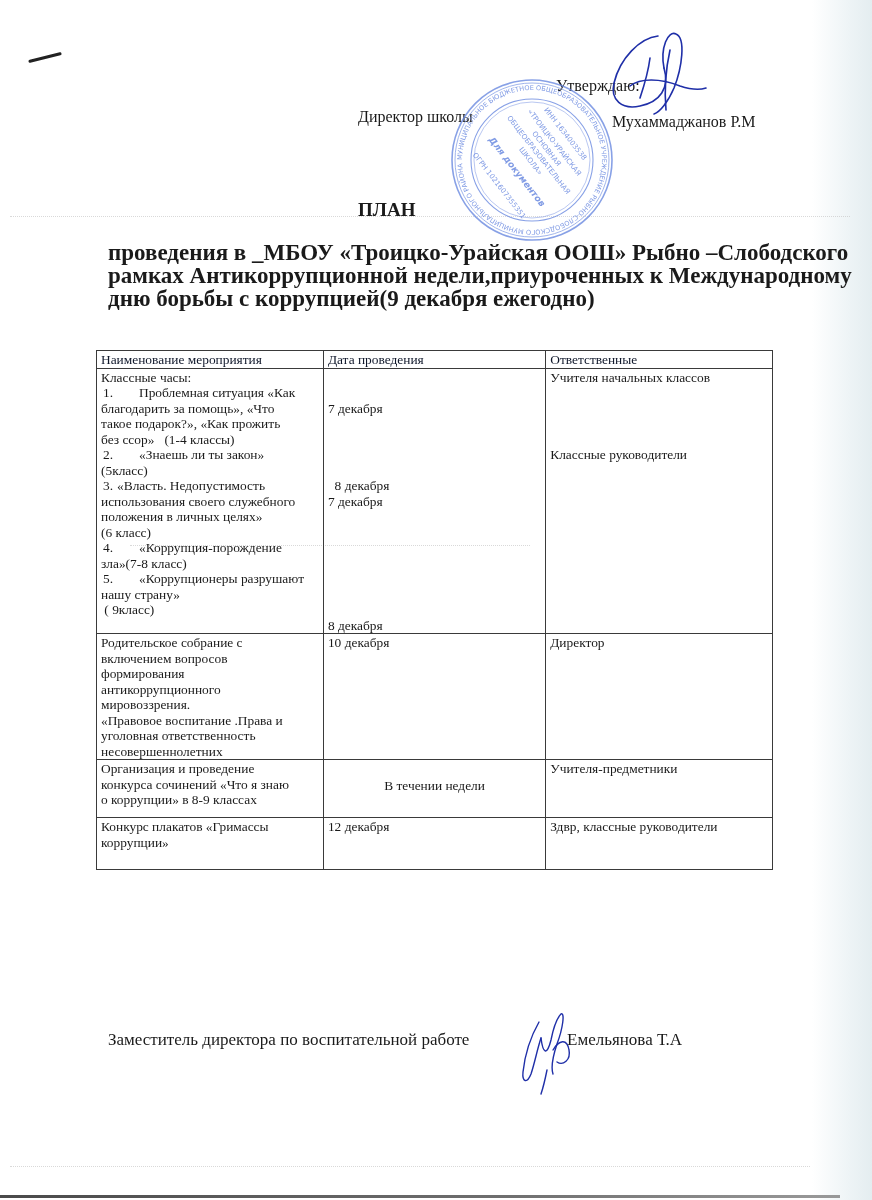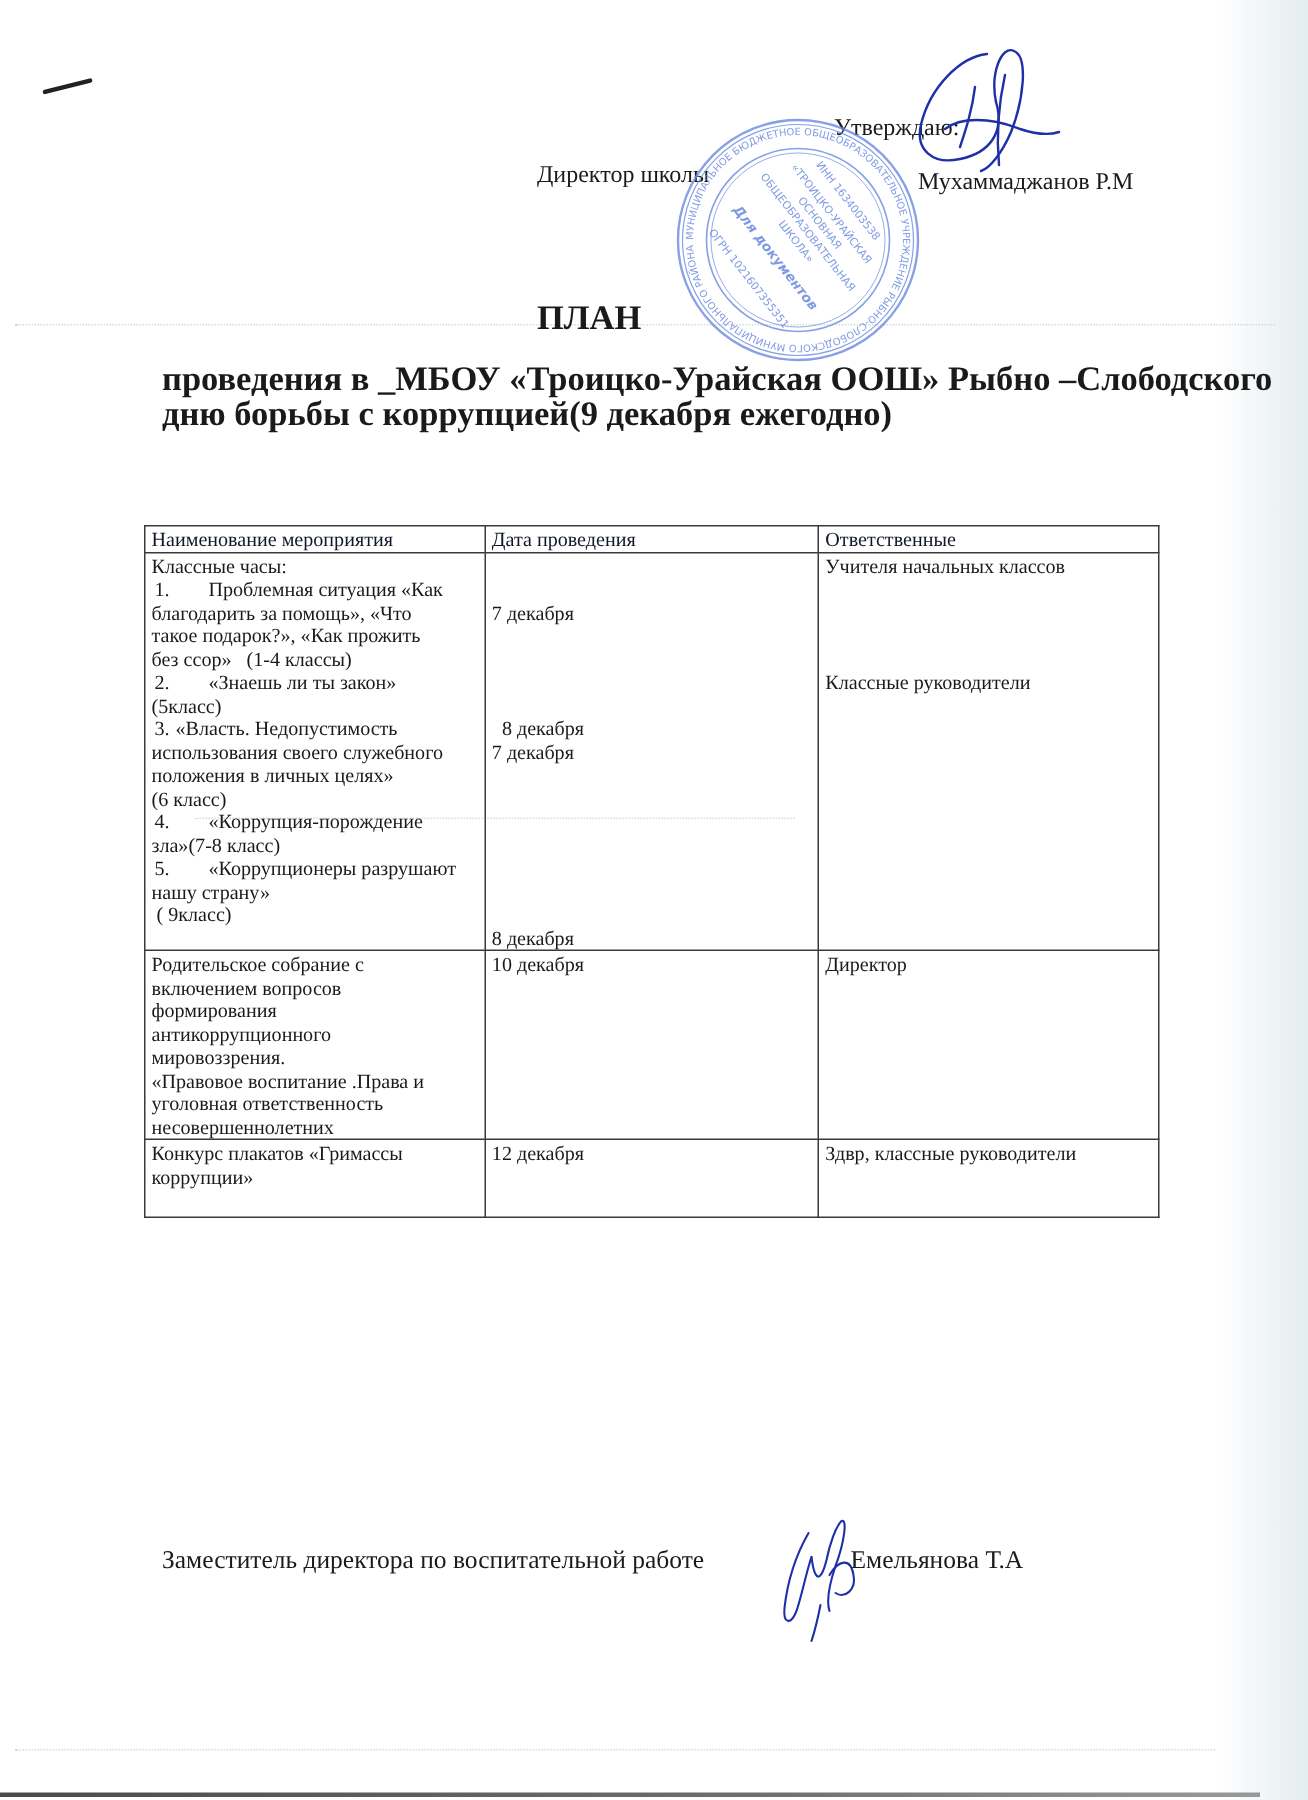--- a/index.html
+++ b/index.html
@@ -33,21 +33,21 @@
     }
     .director-name {
       position: absolute; left: 612px; top: 113px; font-size: 16px;
     }
     .stamp {
       position: absolute; left: 448px; top: 76px; width: 168px; height: 168px;
     }
     .sig-top { position: absolute; left: 600px; top: 28px; width: 110px; height: 90px; }
     .sig-bottom { position: absolute; left: 517px; top: 1010px; width: 60px; height: 85px; }
     .plan-title {
-      position: absolute; left: 358px; top: 199px; font-size: 23px; font-weight: bold;
+      position: absolute; left: 358px; top: 199px; font-size: 19px; font-weight: bold;
     }
     .subtitle {
       position: absolute; left: 108px; top: 241px; width: 720px;
       font-size: 23px; font-weight: bold; line-height: 23px;
     }
     table.plan {
       position: absolute; left: 96px; top: 350px;
       border-collapse: collapse; width: 677px;
       font-size: 13.4px; line-height: 15.5px;
     }
@@ -120,20 +120,21 @@
     <path d="M30,58 C40,50 60,50 80,58 C92,62 100,62 106,60"></path>
     <path d="M40,70 C44,58 48,46 50,30"></path>
     <path d="M70,22 C66,40 64,60 66,82"></path>
   </g>
 </svg>
 
 <div class="plan-title">ПЛАН</div>
 
 <div class="subtitle">
   <span class="line">проведения в _МБОУ «Троицко-Урайская ООШ» Рыбно –Слободского</span>
+  <span class="line">рамках Антикоррупционной недели,приуроченных к Международному</span>
   <span class="line">дню борьбы с коррупцией(9 декабря ежегодно)</span>
 </div>
 
 <table class="plan">
   <colgroup>
       <col class="c1">
       <col class="c2">
       <col class="c3">
     </colgroup>
   <tbody>
@@ -209,20 +210,29 @@
       <span class="line">антикоррупционного</span>
       <span class="line">мировоззрения.</span>
       <span class="line">«Правовое воспитание .Права и</span>
       <span class="line">уголовная ответственность</span>
       <span class="line">несовершеннолетних</span>
     </td>
     <td>10 декабря</td>
     <td>Директор</td>
   </tr>
 
+  <tr class="r3">
+    <td>
+      <span class="line">Организация и проведение</span>
+      <span class="line">конкурса сочинений «Что я знаю</span>
+      <span class="line">о коррупции» в 8-9 классах</span>
+    </td>
+    <td class="center" style="vertical-align:middle; padding-bottom:6px">В течении недели</td>
+    <td>Учителя-предметники</td>
+  </tr>
 
   <tr class="r4">
     <td>
       <span class="line">Конкурс плакатов «Гримассы</span>
       <span class="line">коррупции»</span>
     </td>
     <td>12 декабря</td>
     <td>Здвр, классные руководители</td>
   </tr>
 

